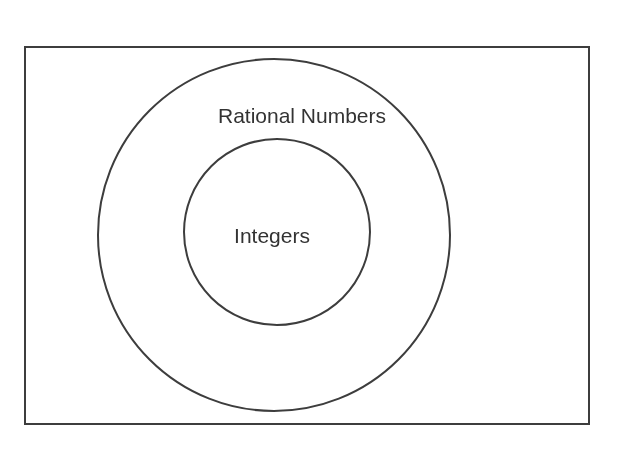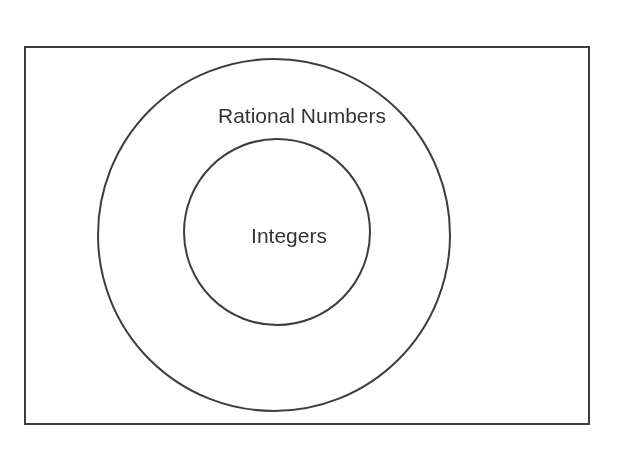--- a/index.html
+++ b/index.html
@@ -54,21 +54,21 @@
     font-size: 21px;
     line-height: 1;
     color: var(--text);
     white-space: nowrap;
   }
   .label-outer {
     left: 302px;
     top: 115px;
   }
   .label-inner {
-    left: 289px;
+    left: 272px;
     top: 235px;
   }
 </style>
 </head>
 <body>
 
 <div class="stage">
   <div class="frame"></div>
   <div class="circle circle-outer"></div>
   <div class="circle circle-inner"></div>

